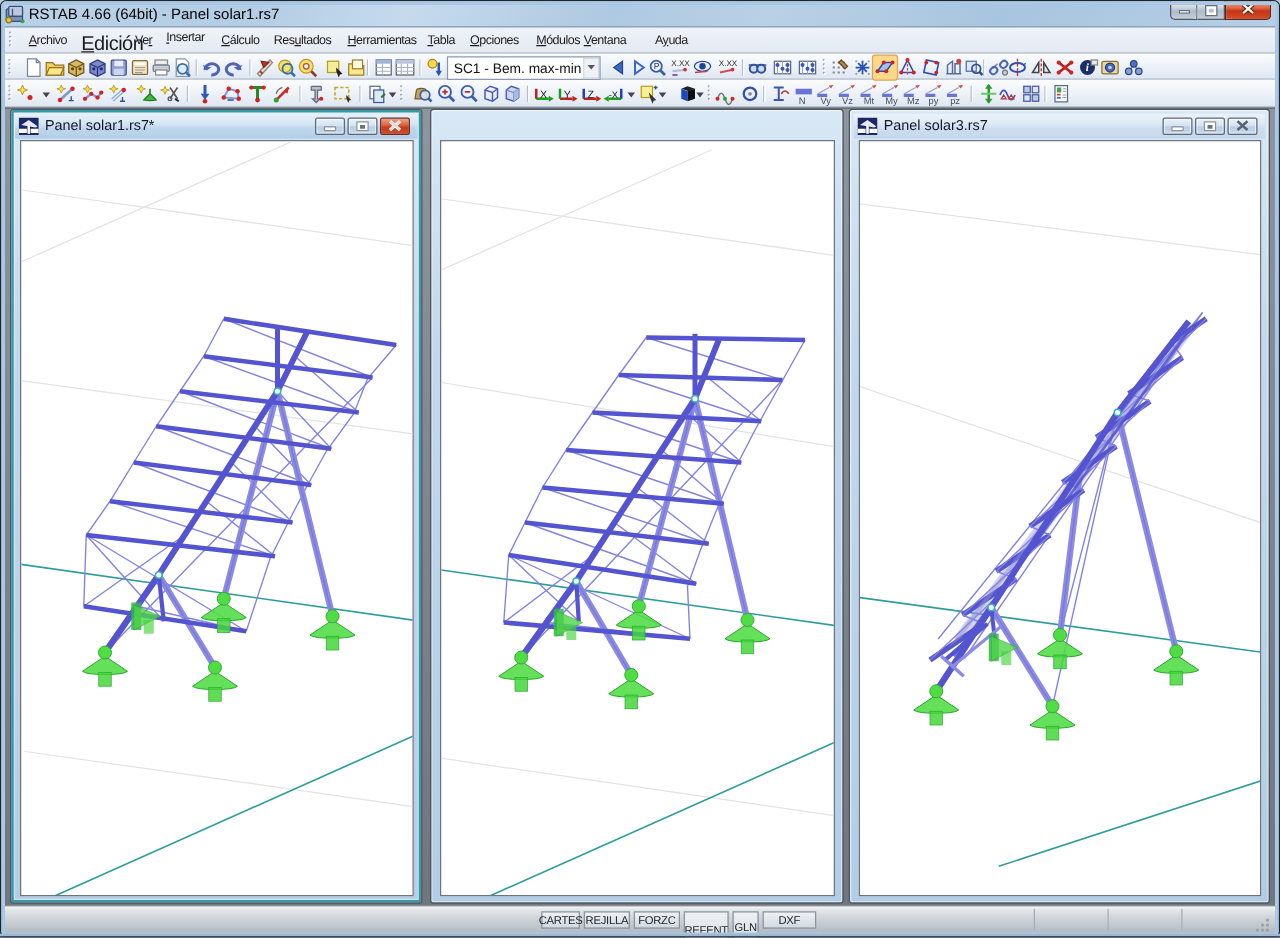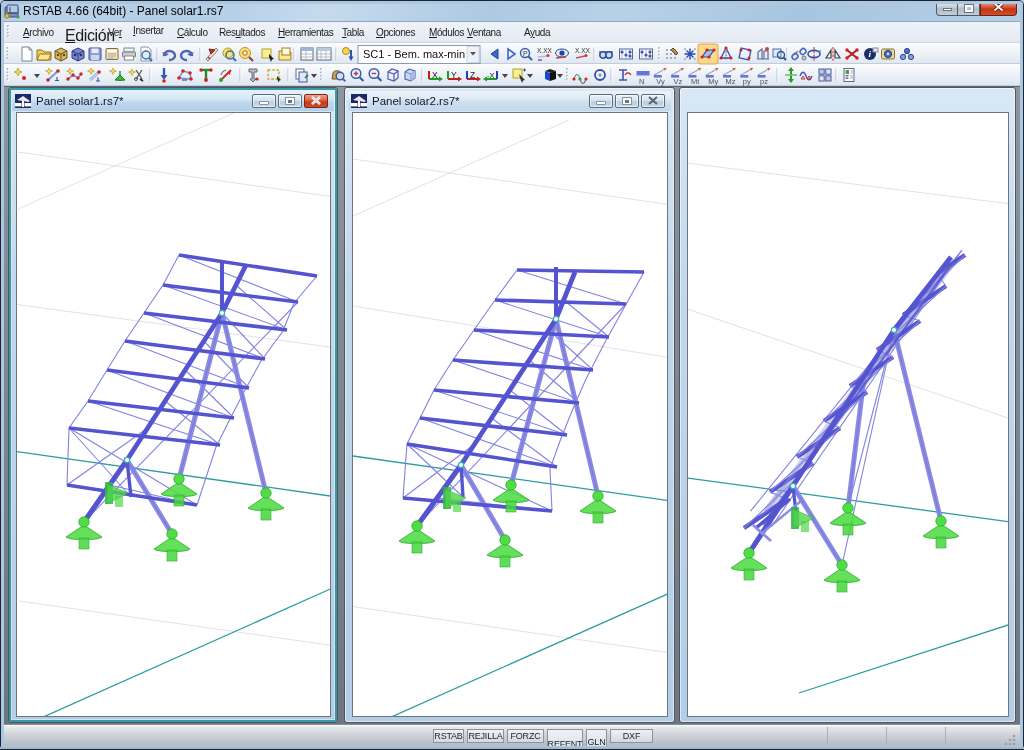--- a/index.html
+++ b/index.html
@@ -697,45 +697,20 @@
           <rect x="-5" y="16" width="10" height="11" fill="#44d63c" fill-opacity="0.85" stroke="#2fae2f" stroke-width="0.6"></rect>
         </g>
         <circle cx="221" cy="312" r="2.6" fill="#fff" stroke="#35b3b3" stroke-width="1.2"></circle>
         <circle cx="126" cy="459" r="2.6" fill="#fff" stroke="#35b3b3" stroke-width="1.2"></circle>
       </svg>
   </div>
 </div>
 <div style="position:absolute;left:344px;top:87px;width:331px;height:636px;
  border:1px solid #50565e;border-radius:3px;background:linear-gradient(#d8e8f6,#c2d8ec 30%,#b2cde6);
  box-shadow:inset 0 0 0 1px rgba(255,255,255,0.55);">
-  <div style="position:absolute;left:3px;top:3px;right:3px;height:20px;display:flex;align-items:center;background:linear-gradient(#ecf2f9,#dde9f4 40%,#ccdeee 60%,#c3d8ea);">
-    <svg width="16" height="14" style="margin-left:3px" viewBox="0 0 16 14">
-      <rect x="0" y="0" width="16" height="14" fill="#1c2866"></rect>
-      <rect x="0" y="9" width="6.5" height="3.4" fill="#fff"></rect>
-        <rect x="9.5" y="9" width="6.5" height="3.4" fill="#fff"></rect>
-      <path d="M7 13V5l2-1v9z" fill="#fff"></path>
-        <path d="M2 6l6-4 7 5-1.5 1z" fill="#e8e8f0"></path>
-    </svg>
-    <span style="margin-left:5px;font-size:11.5px;color:#15152e;white-space:nowrap">Panel solar2.rs7*</span>
-    <div style="flex:1"></div>
-    <div style="width:24px;height:14px;border:1px solid #5f6a76;border-radius:2px;background:linear-gradient(#e9f2fa,#d3e3f1 45%,#b9cfe4 55%,#c5d8ea);display:flex;align-items:center;justify-content:center;margin-left:2px;box-shadow:inset 0 0 0 1px rgba(255,255,255,.6)">
-        <div style="width:10px;height:4px;background:#fff;border:1px solid #8a93a0;border-radius:1px;margin-top:3px"></div>
-      </div>
-      <div style="width:24px;height:14px;border:1px solid #5f6a76;border-radius:2px;background:linear-gradient(#e9f2fa,#d3e3f1 45%,#b9cfe4 55%,#c5d8ea);display:flex;align-items:center;justify-content:center;margin-left:2px;box-shadow:inset 0 0 0 1px rgba(255,255,255,.6)">
-        <div style="width:10px;height:8px;border:1px solid #8a93a0;background:#fff;display:flex;align-items:center;justify-content:center">
-          <div style="width:4px;height:3px;background:#6a7380"></div>
-        </div>
-      </div>
-      <div style="width:24px;height:14px;border:1px solid #5f6a76;border-radius:2px;background:linear-gradient(#e9f2fa,#d3e3f1 45%,#b9cfe4 55%,#c5d8ea);display:flex;align-items:center;justify-content:center;margin-left:2px;box-shadow:inset 0 0 0 1px rgba(255,255,255,.6)">
-        <svg width="12" height="10">
-          <path d="M2 1l8 7M10 1l-8 7" stroke="#5a6470" stroke-width="2"></path>
-        </svg>
-      </div>
-    <div style="width:6px"></div>
-  </div>
   <div style="position:absolute;left:7px;top:24px;right:6px;bottom:5px;background:#fff;border:1px solid #6e757e;overflow:hidden">
     <svg width="316" height="606" viewBox="352 112 316 606" style="position:absolute;left:0;top:0">
         <line x1="352" y1="158" x2="671" y2="204" stroke="#e2e2e7" stroke-width="1"></line>
         <line x1="352" y1="215" x2="568" y2="119" stroke="#e2e2e7" stroke-width="1"></line>
         <line x1="352" y1="305" x2="671" y2="357" stroke="#e2e2e7" stroke-width="1"></line>
         <line x1="348" y1="605" x2="670" y2="652" stroke="#e2e2e7" stroke-width="1"></line>
         <line x1="352" y1="455" x2="671" y2="500" stroke="#2d9c9c" stroke-width="1.3"></line>
         <line x1="671" y1="591" x2="388" y2="717" stroke="#2d9c9c" stroke-width="1.3"></line>
         <polyline points="516.0,269.0 494.0,299.0 473.0,329.0 452.0,359.0 433.0,389.0 419.0,417.0 406.0,443.0 402.0,497.0" fill="none" stroke="#8282e2" stroke-width="1.1"></polyline>
         <polyline points="643.0,271.0 623.0,307.0 603.0,343.0 585.0,378.0 571.0,410.0 559.0,440.0 549.0,468.0 551.0,510.0" fill="none" stroke="#8282e2" stroke-width="1.1"></polyline>
@@ -800,20 +775,45 @@
           <rect x="-5" y="16" width="10" height="11" fill="#44d63c" fill-opacity="0.85" stroke="#2fae2f" stroke-width="0.6"></rect>
         </g>
         <circle cx="555" cy="318" r="2.6" fill="#fff" stroke="#35b3b3" stroke-width="1.2"></circle>
         <circle cx="460" cy="464" r="2.6" fill="#fff" stroke="#35b3b3" stroke-width="1.2"></circle>
       </svg>
   </div>
 </div>
 <div style="position:absolute;left:679px;top:87px;width:337px;height:636px;
  border:1px solid #50565e;border-radius:3px;background:linear-gradient(#d8e8f6,#c2d8ec 30%,#b2cde6);
  box-shadow:inset 0 0 0 1px rgba(255,255,255,0.55);">
+  <div style="position:absolute;left:3px;top:3px;right:3px;height:20px;display:flex;align-items:center;background:linear-gradient(#ecf2f9,#dde9f4 40%,#ccdeee 60%,#c3d8ea);">
+    <svg width="16" height="14" style="margin-left:3px" viewBox="0 0 16 14">
+      <rect x="0" y="0" width="16" height="14" fill="#1c2866"></rect>
+      <rect x="0" y="9" width="6.5" height="3.4" fill="#fff"></rect>
+        <rect x="9.5" y="9" width="6.5" height="3.4" fill="#fff"></rect>
+      <path d="M7 13V5l2-1v9z" fill="#fff"></path>
+        <path d="M2 6l6-4 7 5-1.5 1z" fill="#e8e8f0"></path>
+    </svg>
+    <span style="margin-left:5px;font-size:11.5px;color:#15152e;white-space:nowrap">Panel solar3.rs7</span>
+    <div style="flex:1"></div>
+    <div style="width:24px;height:14px;border:1px solid #5f6a76;border-radius:2px;background:linear-gradient(#e9f2fa,#d3e3f1 45%,#b9cfe4 55%,#c5d8ea);display:flex;align-items:center;justify-content:center;margin-left:2px;box-shadow:inset 0 0 0 1px rgba(255,255,255,.6)">
+        <div style="width:10px;height:4px;background:#fff;border:1px solid #8a93a0;border-radius:1px;margin-top:3px"></div>
+      </div>
+      <div style="width:24px;height:14px;border:1px solid #5f6a76;border-radius:2px;background:linear-gradient(#e9f2fa,#d3e3f1 45%,#b9cfe4 55%,#c5d8ea);display:flex;align-items:center;justify-content:center;margin-left:2px;box-shadow:inset 0 0 0 1px rgba(255,255,255,.6)">
+        <div style="width:10px;height:8px;border:1px solid #8a93a0;background:#fff;display:flex;align-items:center;justify-content:center">
+          <div style="width:4px;height:3px;background:#6a7380"></div>
+        </div>
+      </div>
+      <div style="width:24px;height:14px;border:1px solid #5f6a76;border-radius:2px;background:linear-gradient(#e9f2fa,#d3e3f1 45%,#b9cfe4 55%,#c5d8ea);display:flex;align-items:center;justify-content:center;margin-left:2px;box-shadow:inset 0 0 0 1px rgba(255,255,255,.6)">
+        <svg width="12" height="10">
+          <path d="M2 1l8 7M10 1l-8 7" stroke="#5a6470" stroke-width="2"></path>
+        </svg>
+      </div>
+    <div style="width:6px"></div>
+  </div>
   <div style="position:absolute;left:7px;top:24px;right:6px;bottom:5px;background:#fff;border:1px solid #6e757e;overflow:hidden">
     <svg width="322" height="606" viewBox="687 112 322 606" style="position:absolute;left:0;top:0">
         <line x1="686" y1="162" x2="1010" y2="203" stroke="#e2e2e7" stroke-width="1"></line>
         <line x1="686" y1="308" x2="1010" y2="418" stroke="#e2e2e7" stroke-width="1"></line>
         <line x1="686" y1="477" x2="1010" y2="521" stroke="#2d9c9c" stroke-width="1.3"></line>
         <line x1="798" y1="692" x2="1010" y2="623" stroke="#2d9c9c" stroke-width="1.3"></line>
         <polyline points="749.5,510.2 961,249" fill="none" stroke="#8282e2" stroke-width="1.1"></polyline>
         <polyline points="770.5,525.8 961,249" fill="none" stroke="#8282e2" stroke-width="1.1"></polyline>
         <line x1="863" y1="377" x2="847" y2="507" stroke="#8b8be4" stroke-width="5" stroke-linecap="round"></line>
         <line x1="863" y1="377" x2="847" y2="507" stroke="#6a6ad8" stroke-width="1" stroke-opacity="0.6"></line>
@@ -885,21 +885,21 @@
           <path d="M-18 15L0 3l18 12q-3 2.6-18 2.6T-18 15z" fill="#4fdc43" fill-opacity="0.88" stroke="#2aa82a" stroke-width="0.8"></path>
           <circle cx="0" cy="0" r="5.2" fill="#4fdc45" stroke="#2fae2f" stroke-width="0.8"></circle>
           <rect x="-5" y="16" width="10" height="11" fill="#44d63c" fill-opacity="0.85" stroke="#2fae2f" stroke-width="0.6"></rect>
         </g>
         <circle cx="893" cy="329" r="2.6" fill="#fff" stroke="#35b3b3" stroke-width="1.2"></circle>
         <circle cx="792" cy="485" r="2.6" fill="#fff" stroke="#35b3b3" stroke-width="1.2"></circle>
       </svg>
   </div>
 </div>
 <div style="position:absolute;left:3px;top:724px;width:1018px;height:23px;border-top:1px solid #878d93;background:linear-gradient(#fbfcfd 0%,#e6e9ec 10%,#d2d6db 40%,#bfc5cc 75%,#b2b8c0)"></div>
-<div style="position:absolute;left:433px;top:729px;width:31px;height:14px;border:1px solid #8a939e;background:linear-gradient(#eef1f4,#d3d9e0);display:flex;align-items:center;justify-content:center;font-size:9px;color:#23262b;letter-spacing:-0.2px">RSTAB</div>
+<div style="position:absolute;left:433px;top:729px;width:31px;height:14px;border:1px solid #8a939e;background:linear-gradient(#eef1f4,#d3d9e0);display:flex;align-items:center;justify-content:center;font-size:9px;color:#23262b;letter-spacing:-0.2px">CARTES</div>
 <div style="position:absolute;left:467px;top:729px;width:37px;height:14px;border:1px solid #8a939e;background:linear-gradient(#eef1f4,#d3d9e0);display:flex;align-items:center;justify-content:center;font-size:9px;color:#23262b;letter-spacing:-0.2px">REJILLA</div>
 <div style="position:absolute;left:507px;top:729px;width:37px;height:14px;border:1px solid #8a939e;background:linear-gradient(#eef1f4,#d3d9e0);display:flex;align-items:center;justify-content:center;font-size:9px;color:#23262b;letter-spacing:-0.2px">FORZC</div>
 <div style="position:absolute;left:547px;top:729px;width:36px;height:30px;border:1px solid #8a939e;background:linear-gradient(#eef1f4,#d3d9e0);display:flex;align-items:center;justify-content:center;font-size:9px;color:#23262b;letter-spacing:-0.2px">REFENT</div>
 <div style="position:absolute;left:586px;top:729px;width:21px;height:26px;border:1px solid #8a939e;background:linear-gradient(#eef1f4,#d3d9e0);display:flex;align-items:center;justify-content:center;font-size:9px;color:#23262b;letter-spacing:-0.2px">GLN</div>
 <div style="position:absolute;left:610px;top:729px;width:43px;height:14px;border:1px solid #8a939e;background:linear-gradient(#eef1f4,#d3d9e0);display:flex;align-items:center;justify-content:center;font-size:9px;color:#23262b;letter-spacing:-0.2px">DXF</div>
 <div style="position:absolute;left:827px;top:727px;width:1px;height:17px;background:#a8aeb6"></div>
 <div style="position:absolute;left:886px;top:727px;width:1px;height:17px;background:#a8aeb6"></div>
 <div style="position:absolute;left:945px;top:727px;width:1px;height:17px;background:#a8aeb6"></div>
 <svg style="position:absolute;left:1003px;top:733px" width="14" height="14">
     <g fill="#9aa1a9">

